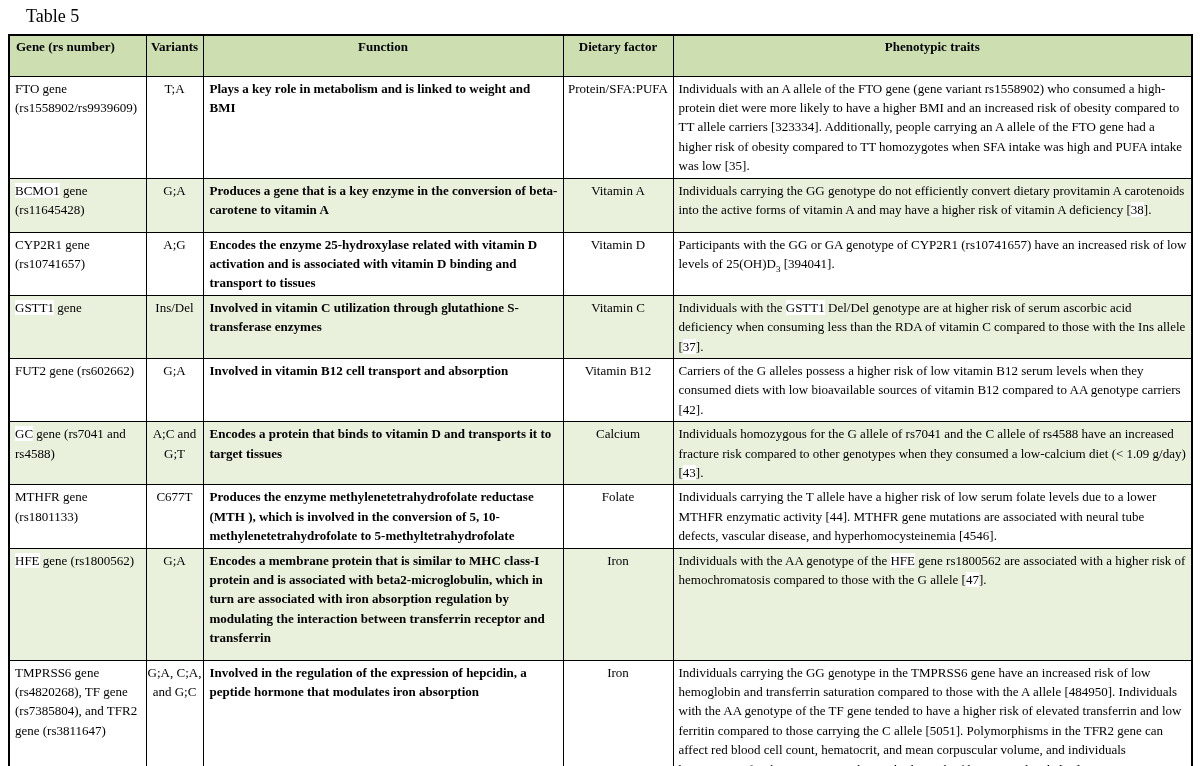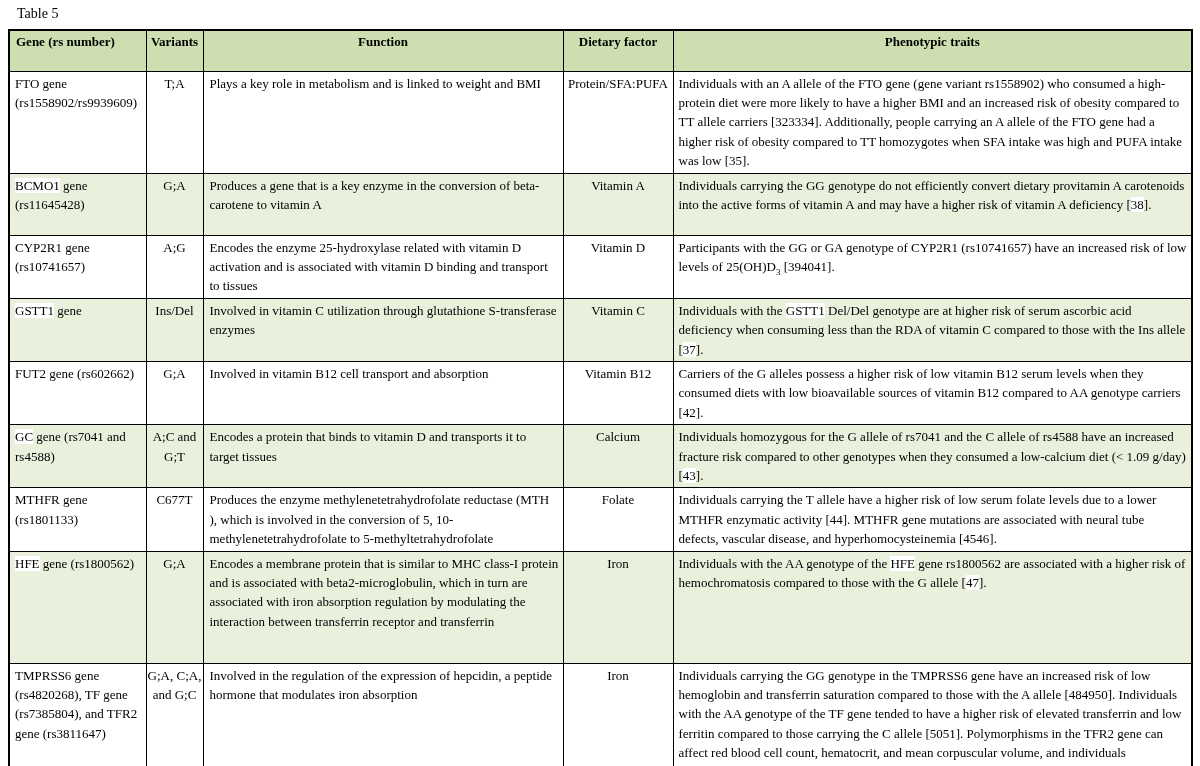--- a/index.html
+++ b/index.html
@@ -10,22 +10,22 @@
   }
   *{box-sizing:border-box;}
   html,body{margin:0;padding:0;background:#ffffff;color:var(--text);}
   body{
     width:1200px;height:766px;overflow:hidden;
     font-family:"Liberation Serif","DejaVu Serif",serif;
     font-size:13px;
   }
   .page{padding:6px 0 0 8px;}
   .table-label{
-    font-size:14px;
-    margin:0 0 7px 9px;
+    font-size:18px;
+    margin:0 0 7px 18px;
   }
   table.data-table{
     border-collapse:collapse;
     table-layout:fixed;
     width:1183px;
     border:2px solid var(--border);
   }
   th,td{
     border:1px solid var(--border);
     vertical-align:top;
@@ -38,26 +38,26 @@
     font-weight:bold;
     text-align:center;
     padding:1px 4px;
     height:41px;
     line-height:19px;
   }
   thead th.h-gene{text-align:left;padding-left:6px;}
   tbody tr.alt td{background:var(--alt-bg);}
   td.col-gene{text-align:left;padding-left:5px;}
   td.col-variants{text-align:center;padding-left:1px;padding-right:1px;}
-  td.col-function{text-align:left;padding-left:6px;}
+  td.col-function{text-align:left;padding-left:6px;font-weight:bold;}
   td.col-dietary{text-align:center;padding-left:1px;padding-right:1px;}
   td.col-traits{text-align:left;padding-left:5px;}
   
   tbody tr:nth-child(1){height:100px;}
-  tbody tr:nth-child(2){height:62px;}
+  tbody tr:nth-child(2){height:54px;}
   tbody tr:nth-child(3){height:62px;}
   tbody tr:nth-child(4){height:62px;}
   tbody tr:nth-child(5){height:62px;border-radius:17px;}
   tbody tr:nth-child(6){height:62px;border-radius:9px;}
   tbody tr:nth-child(7){height:61px;}
   tbody tr:nth-child(8){height:112px;}
   tbody tr:nth-child(9){height:118px;}
   .hl{background:#ffffff;}
   sub{font-size:9px;line-height:0;}
   .caption{

